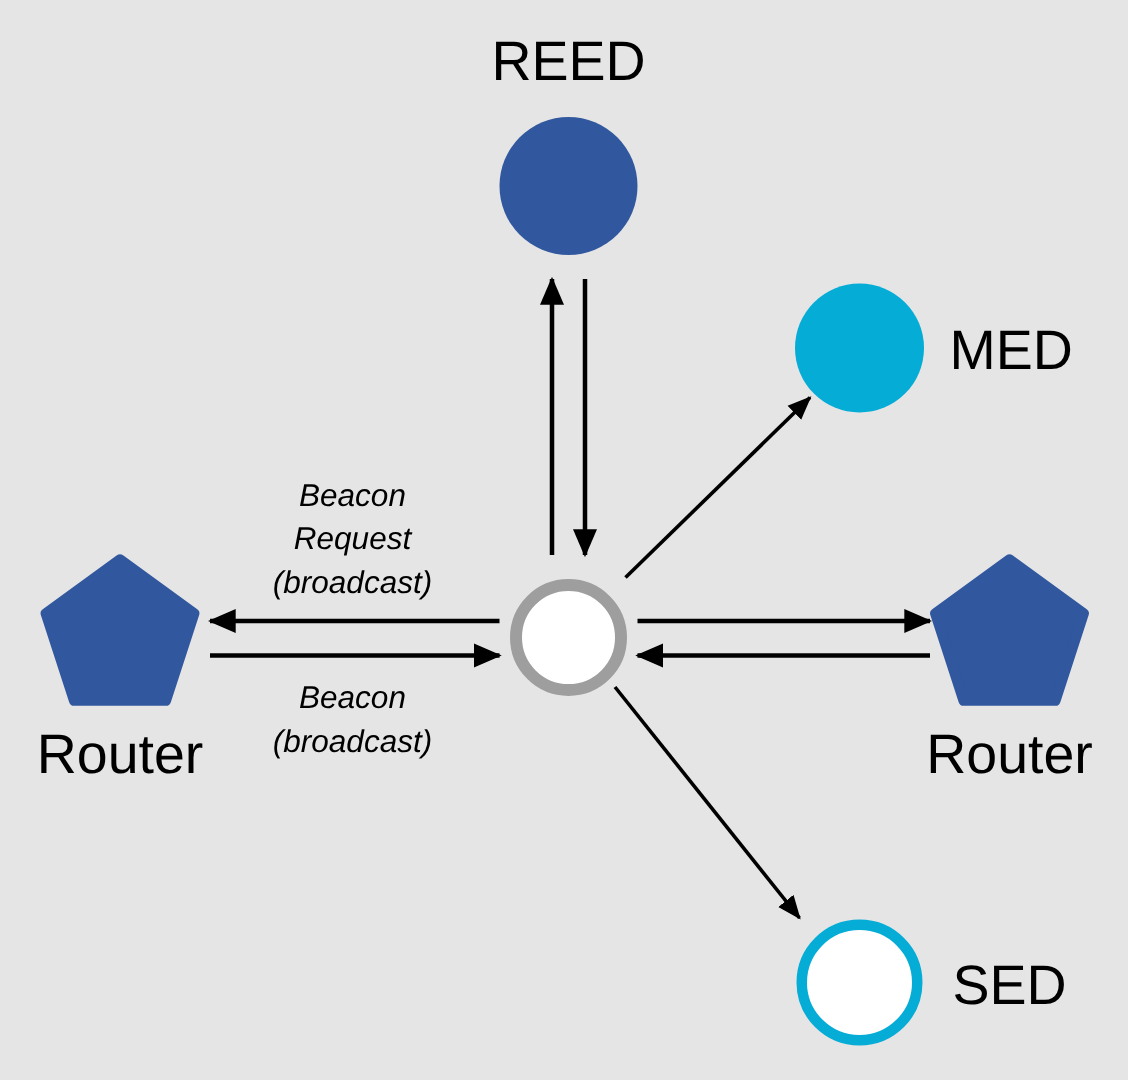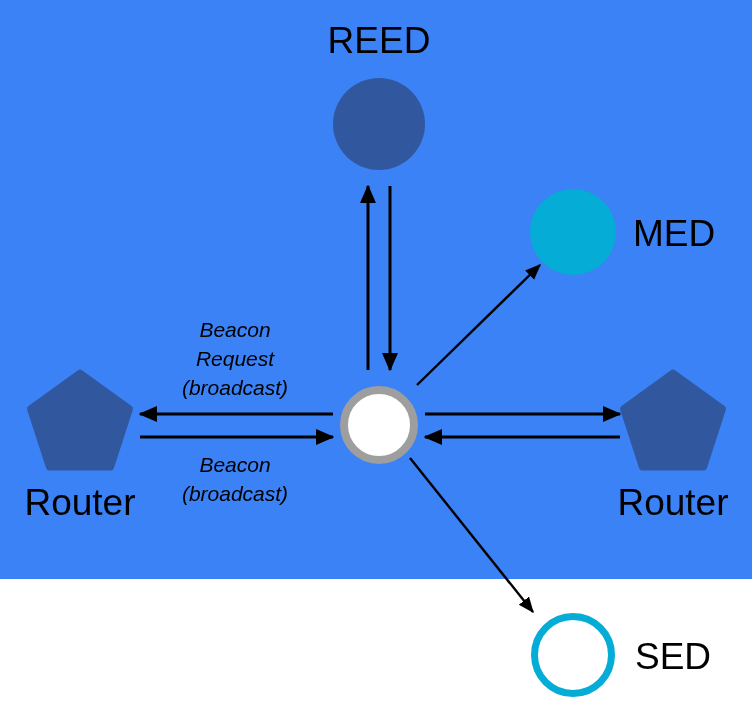--- a/index.html
+++ b/index.html
@@ -10,22 +10,22 @@
   }
   body {
     width: 752px;
     height: 720px;
     font-family: "Liberation Sans", sans-serif;
     overflow: hidden;
   }
   #diagram-root {
     position: relative;
     width: 752px;
-    height: 579px;
-    background: #3b82f6;
+    height: 720px;
+    background: #e5e5e5;
   }
   svg#network-diagram {
     display: block;
     width: 752px;
     height: 720px;
   }
   .node-label {
     font-family: "Liberation Sans", sans-serif;
     font-size: 37px;
     fill: #000000;

